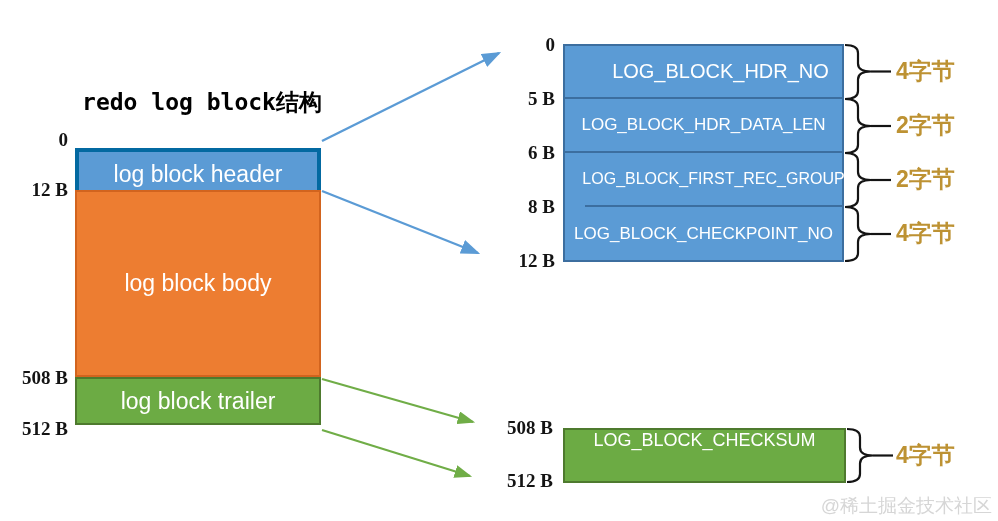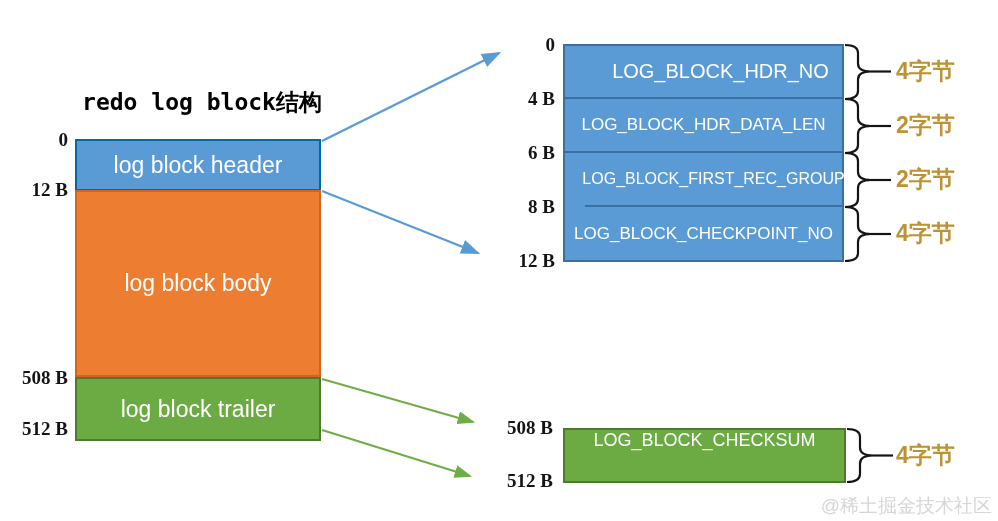--- a/index.html
+++ b/index.html
@@ -13,23 +13,23 @@
   .title {
     left:76px; top:87px; width:252px; text-align:center;
     font-family:"DejaVu Sans Mono", monospace; font-weight:bold;
     font-size:23px; color:#000000; white-space:nowrap;
   }
 
   
   .ov-block { left:75px; width:246px; box-sizing:border-box;
     display:flex; align-items:center; justify-content:center;
     color:#ffffff; font-size:23px; }
-  .ov-header { top:139px; height:52px; background:#5B9BD5; border:2px solid #0369a1; }
+  .ov-header { top:148px; height:52px; background:#5B9BD5; border:4px solid #0369a1; }
   .ov-body   { top:190px; height:187px; background:#ED7D31; border:2px solid #D2641E; }
-  .ov-trailer{ top:377px; height:64px; background:#6CAB44; border:2px solid #4E7A2E; }
+  .ov-trailer{ top:377px; height:48px; background:#6CAB44; border:2px solid #4E7A2E; }
 
   
   .off {
     font-family:"Liberation Serif", serif; font-weight:bold; font-size:19px;
     color:#141414; text-align:right; width:68px; line-height:22px; white-space:nowrap;
   }
   .ov-off { left:0px; }
   .hd-off { left:487px; }
   .tr-off { left:485px; }
 
@@ -120,21 +120,21 @@
   <div class="abs off ov-off" style="top:418px">512 B</div>
 
   <div class="abs hdr-detail">
     <div class="hd-row hd-r1">LOG_BLOCK_HDR_NO</div>
     <div class="hd-row hd-r2">LOG_BLOCK_HDR_DATA_LEN</div>
     <div class="hd-row hd-r3">LOG_BLOCK_FIRST_REC_GROUP</div>
     <div class="hd-row hd-r4">LOG_BLOCK_CHECKPOINT_NO</div>
   </div>
 
   <div class="abs off hd-off" style="top:34px">0</div>
-  <div class="abs off hd-off" style="top:88px">4 B</div>
+  <div class="abs off hd-off" style="top:88px">5 B</div>
   <div class="abs off hd-off" style="top:142px">6 B</div>
   <div class="abs off hd-off" style="top:196px">8 B</div>
   <div class="abs off hd-off" style="top:250px">12 B</div>
 
   <div class="abs size-label" style="top:58px">4字节</div>
   <div class="abs size-label" style="top:112px">2字节</div>
   <div class="abs size-label" style="top:166px">2字节</div>
   <div class="abs size-label" style="top:220px">4字节</div>
 
   <div class="abs chk-box">

